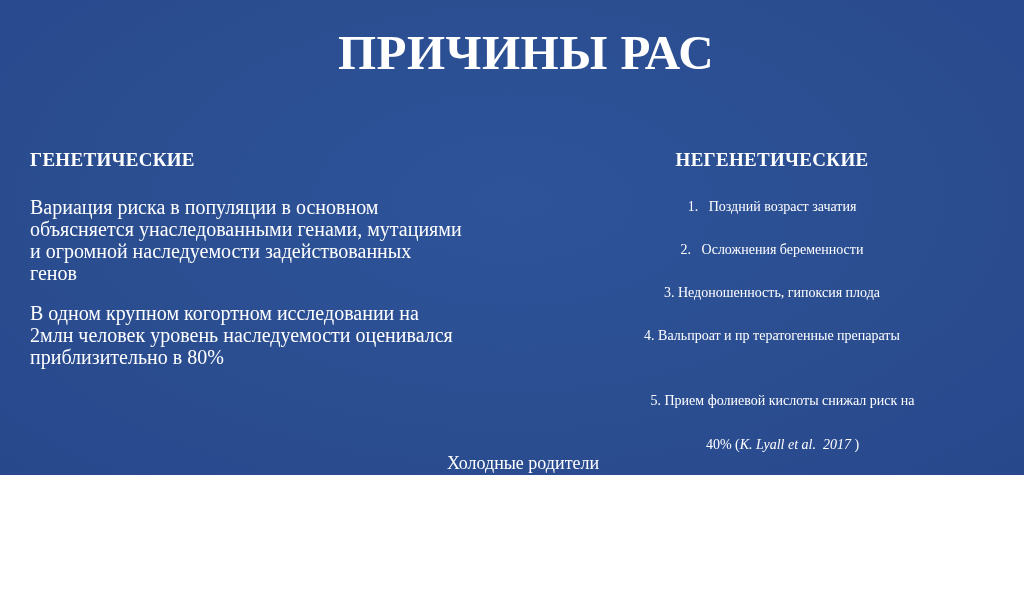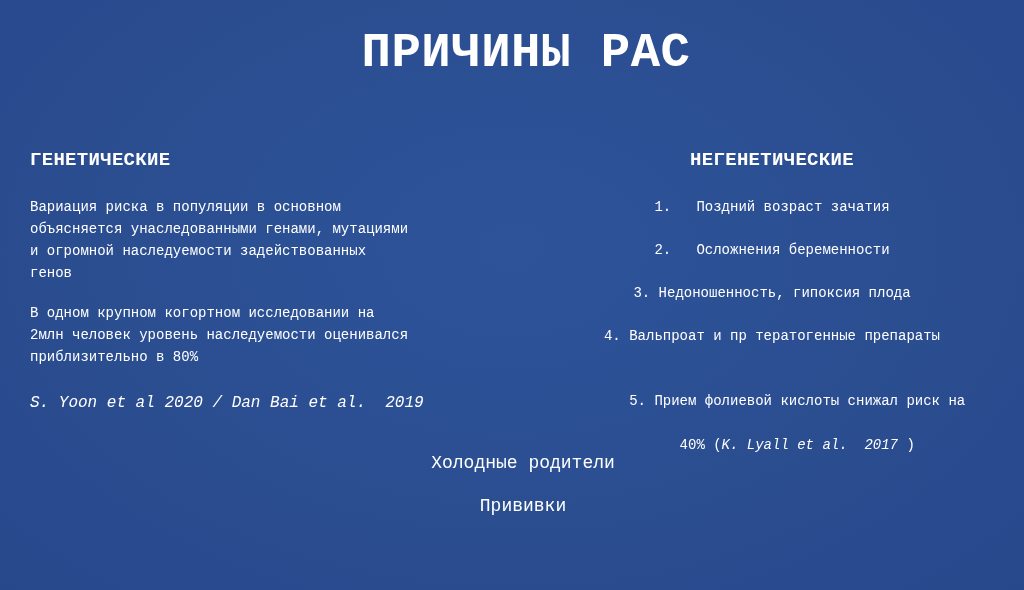--- a/index.html
+++ b/index.html
@@ -5,23 +5,23 @@
   html, body {
     margin: 0;
     padding: 0;
     width: 1024px;
     height: 590px;
     overflow: hidden;
   }
   .slide {
     position: relative;
     width: 1024px;
-    height: 590px;
+    height: 475px;
     background: radial-gradient(ellipse at 50% 42%, #2e5399 0%, #2b4e91 55%, #28488c 100%);
-    font-family: Liberation Mono, monospace;
+    font-family: Liberation Serif, serif;
     color: #ffffff;
   }
   .title {
     position: absolute;
     top: 22px;
     left: 26px;
     width: 1000px;
     text-align: center;
     font-size: 49px;
     font-weight: 700;
@@ -54,21 +54,21 @@
     font-size: 19px;
     font-weight: 700;
     line-height: 24px;
     letter-spacing: 0.3px;
     margin: 0 0 24px 0;
   }
   .bottom-sec .sec-heading {
     margin-bottom: 20px;
   }
   .body-text {
-    font-size: 14px;
+    font-size: 20px;
     line-height: 22px;
     margin: 0;
   }
   .para-1 { margin-bottom: 18px; }
   .para-2 { margin-bottom: 25px; }
   .line { white-space: pre-wrap; }
   .citation {
     font-style: italic;
     font-size: 16px;
     line-height: 20px;
@@ -105,21 +105,20 @@
       <span class="line">Вариация риска в популяции в основном</span><br>
       <span class="line">объясняется унаследованными генами, мутациями</span><br>
       <span class="line">и огромной наследуемости задействованных</span><br>
       <span class="line">генов</span>
     </p>
     <p class="body-text para-2">
       <span class="line">В одном крупном когортном исследовании на</span><br>
       <span class="line">2млн человек уровень наследуемости оценивался</span><br>
       <span class="line">приблизительно в 80%</span>
     </p>
-    <p class="citation">S. Yoon et al 2020 / Dan Bai et al.&nbsp; 2019</p>
   </section>
 
   <section class="col-right">
     <h2 class="sec-heading">НЕГЕНЕТИЧЕСКИЕ</h2>
     <p class="list-item">1.&nbsp;&nbsp; Поздний возраст зачатия</p>
     <p class="list-item">2.&nbsp;&nbsp; Осложнения беременности</p>
     <p class="list-item">3. Недоношенность, гипоксия плода</p>
     <p class="list-item">4. Вальпроат и пр тератогенные препараты</p>
     <p class="list-item">
       <span class="line">5. Прием фолиевой кислоты снижал риск на</span><br>

